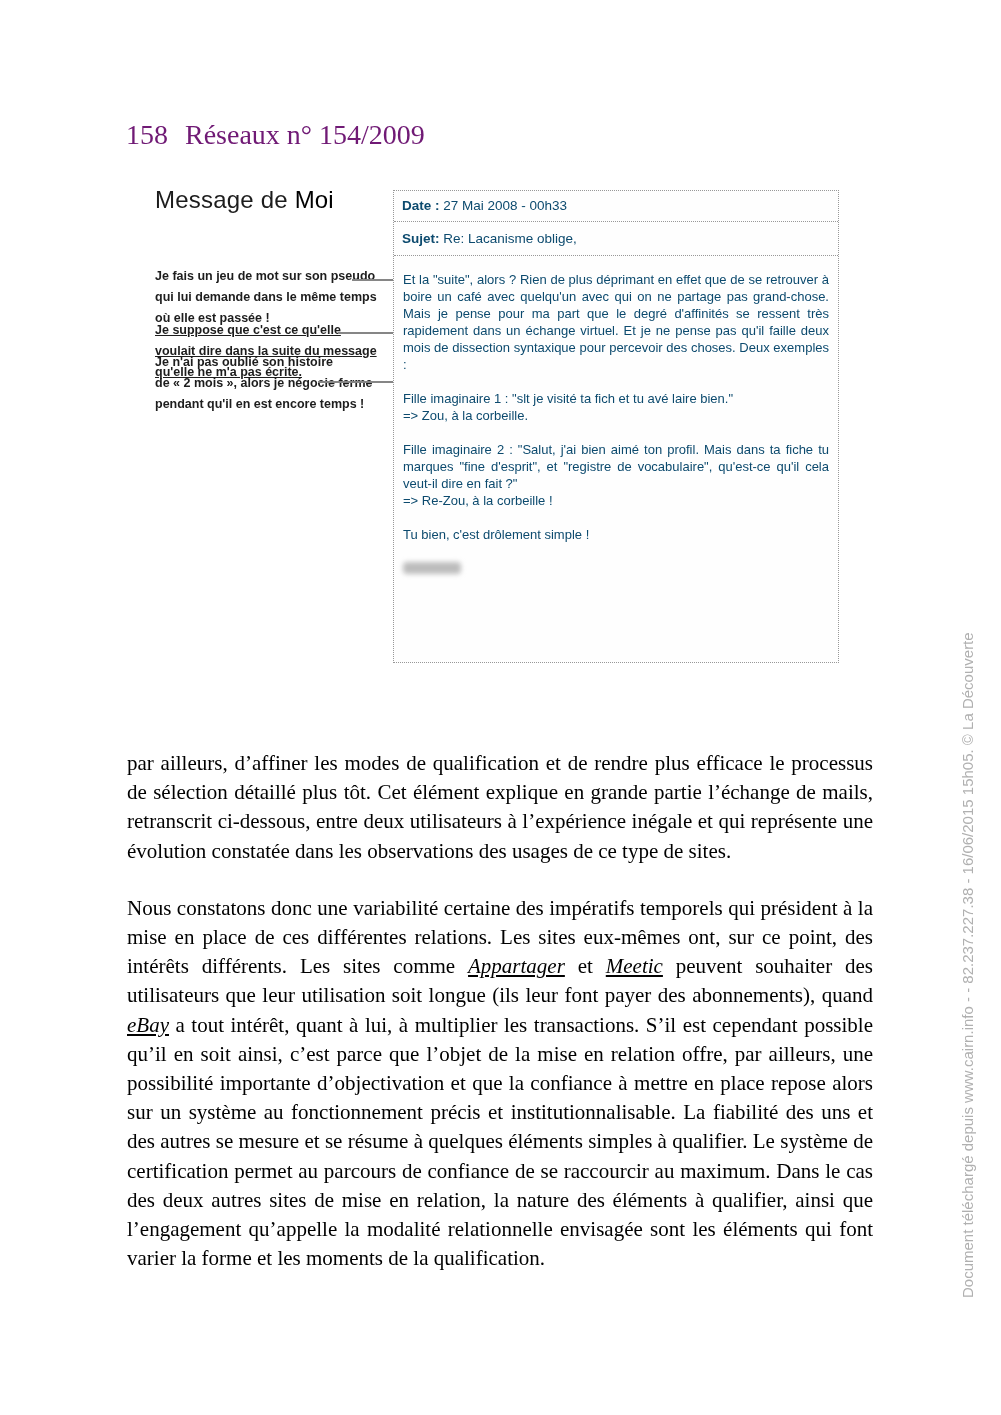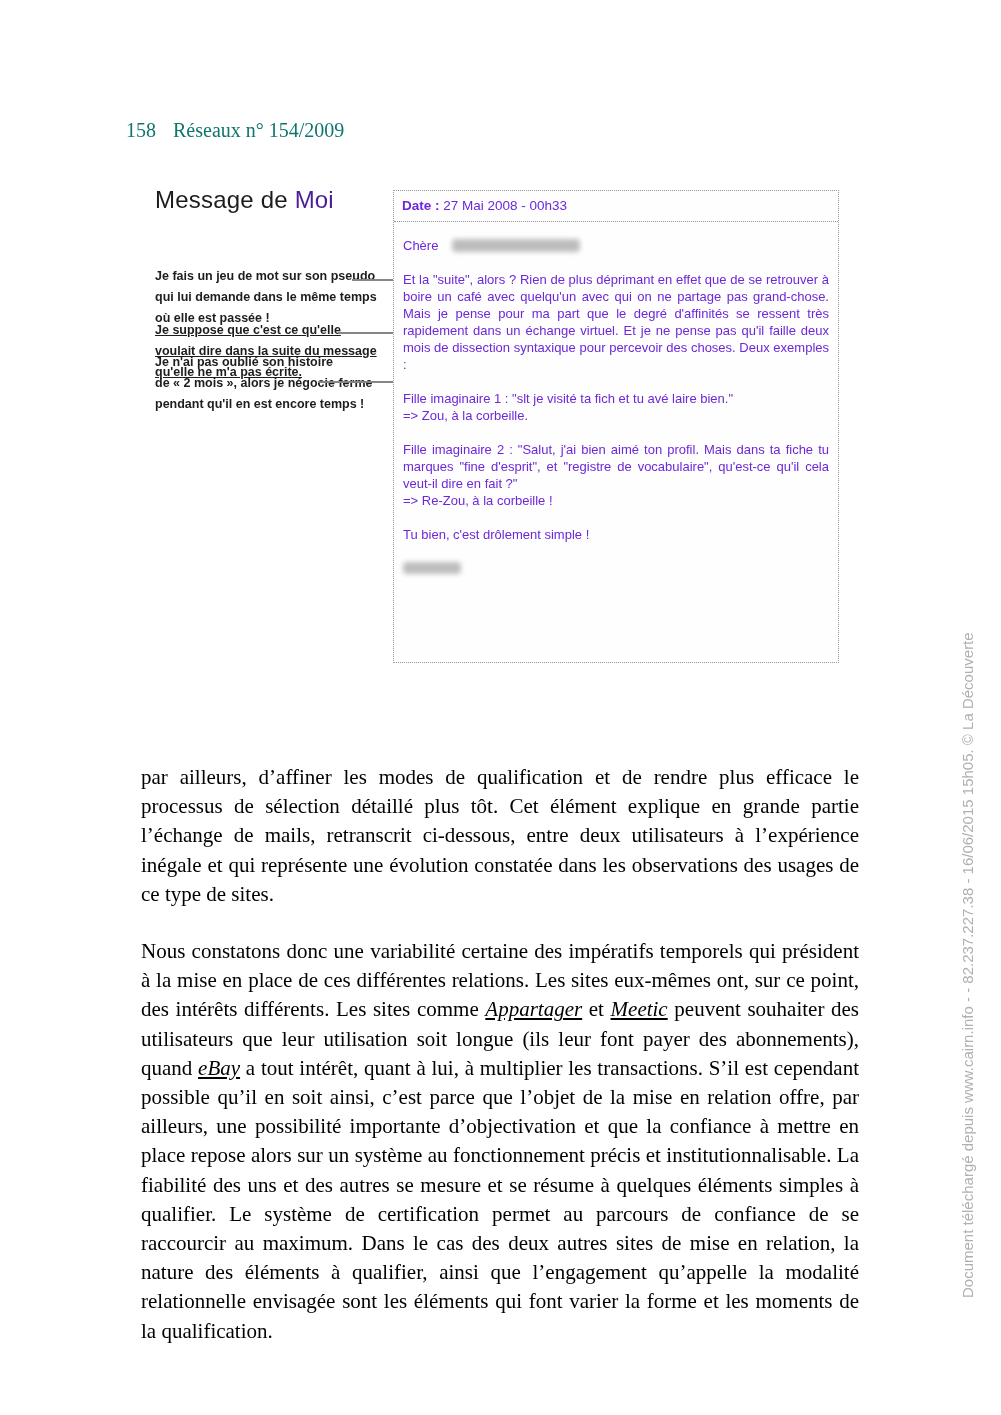--- a/index.html
+++ b/index.html
@@ -11,38 +11,38 @@
     height: 1415px;
     background: #ffffff;
     overflow: hidden;
     font-family: "Liberation Serif", serif;
   }
   
   .running-head {
     position: absolute;
     left: 126px;
     top: 119px;
-    font-size: 20px;
-    color: #0f766e;
+    font-size: 28px;
+    color: #701a75;
     white-space: nowrap;
   }
   .running-head .pn { margin-right: 17px; }
 
   
   .fig-title {
     position: absolute;
     left: 155px;
     top: 186px;
     font-family: "Liberation Sans", sans-serif;
     font-size: 24px;
     letter-spacing: 0.2px;
     color: #1c1c1c;
     white-space: nowrap;
   }
-  .fig-title .t-gray { color: #4c1d95; }
+  .fig-title .t-gray { color: #000000; }
 
   .annotation {
     position: absolute;
     left: 155px;
     width: 250px;
     font-family: "Liberation Sans", sans-serif;
     font-size: 12.5px;
     font-weight: bold;
     line-height: 21px;
     color: #1d1d1d;
@@ -63,21 +63,21 @@
 
   .msg-box {
     position: absolute;
     left: 393px;
     top: 190px;
     width: 446px;
     height: 473px;
     border: 1px dotted #989898;
     background: #fefefe;
     font-family: "Liberation Sans", sans-serif;
-    color: #6d28d9;
+    color: #0c4a6e;
   }
   .msg-row {
     height: 31px;
     padding: 7px 8px 0 8px;
     border-bottom: 1px dotted #989898;
     font-size: 13.5px;
   }
   .msg-row.subject { height: 34px; padding-top: 9px; }
   .msg-row b { font-weight: bold; }
   .msg-body {
@@ -101,21 +101,21 @@
   .main-text {
     position: absolute;
     left: 123px;
     top: 745px;
     width: 754px;
     font-size: 21px;
     line-height: 29.2px;
     text-align: justify;
     color: #010101;
   }
-  .main-text p { margin: 18px; }
+  .main-text p { margin: 4px; }
   .main-text p + p { margin-top: 28px; }
   .main-text .it { font-style: italic; text-decoration: underline; }
 
   
   .watermark {
     position: absolute;
     left: 959px;
     top: 1298px;
     transform: rotate(-90deg);
     transform-origin: 0 0;
@@ -151,22 +151,25 @@
 
   <div class="connector" id="conn1"></div>
   <div class="connector" id="conn2"></div>
   <div class="connector" id="conn3"></div>
 
   <div class="msg-box">
     <div class="msg-row">
       <b>Date :</b>
       <span>27 Mai 2008 - 00h33</span>
     </div>
+    <div class="msg-row subject">
+      <b>Sujet:</b>
+      <span>Re: Lacanisme oblige,</span>
+    </div>
     <div class="msg-body">
-      <p><span>Chère</span><span class="redact name"></span></p>
       <p class="justify">Et la "suite", alors ? Rien de plus déprimant en effet que de se retrouver à boire un café avec quelqu'un avec qui on ne partage pas grand-chose. Mais je pense pour ma part que le degré d'affinités se ressent très rapidement dans un échange virtuel. Et je ne pense pas qu'il faille deux mois de dissection syntaxique pour percevoir des choses. Deux exemples :</p>
       <p class="pre">Fille imaginaire 1 : "slt je visité ta fich et tu avé laire bien."
 =&gt; Zou, à la corbeille.</p>
       <p class="pre justify">Fille imaginaire 2 : "Salut, j'ai bien aimé ton profil. Mais dans ta fiche tu marques "fine d'esprit", et "registre de vocabulaire", qu'est-ce qu'il cela veut-il dire en fait ?"
 =&gt; Re-Zou, à la corbeille !</p>
       <p>Tu bien, c'est drôlement simple !</p>
       <p><span class="redact sig"></span></p>
     </div>
   </div>
 

